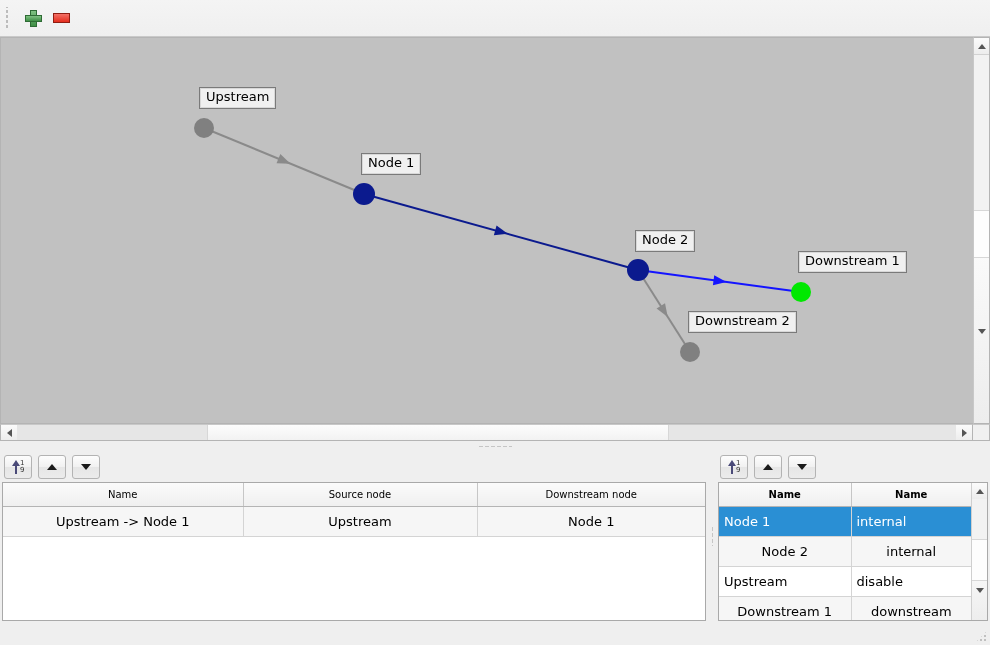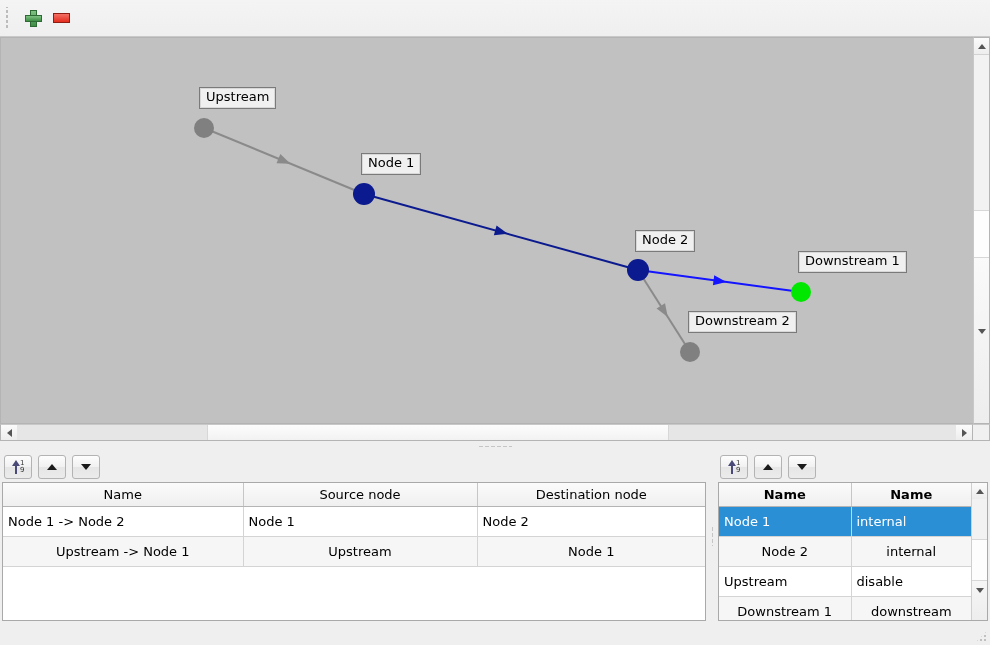--- a/index.html
+++ b/index.html
@@ -288,21 +288,21 @@
     font-size: 13px;
   }
   table.grid th {
     background: linear-gradient(to bottom, #fbfbfb, #efefef);
     border-right: 1px solid #c6c6c6;
     border-bottom: 1px solid #b4b4b4;
     font-weight: normal;
     height: 23px;
     padding: 0 4px;
     color: #000;
-    font-size: 13px;
+    font-size: 10px;
   }
   table.grid.bold-head th { font-weight: bold; }
   table.grid th:last-child { border-right: none; }
   table.grid td {
     height: 29px;
     padding: 0 5px;
     border-right: 1px solid #d4d4d4;
     border-bottom: 1px solid #d4d4d4;
     white-space: nowrap;
     overflow: hidden;
@@ -455,29 +455,24 @@
           <table class="grid">
             <colgroup>
                 <col style="width:240px">
                 <col style="width:234px">
                 <col>
               </colgroup>
             <thead>
               <tr>
                 <th>Name</th>
                 <th>Source node</th>
-                <th>Destination node</th>
+                <th>Downstream node</th>
               </tr>
             </thead>
             <tbody id="edges-body">
-                <tr>
-                  <td>Node 1 -&gt; Node 2</td>
-                  <td>Node 1</td>
-                  <td>Node 2</td>
-                </tr>
                 <tr class="alt">
                   <td>Upstream -&gt; Node 1</td>
                   <td>Upstream</td>
                   <td>Node 1</td>
                 </tr>
               </tbody>
           </table>
         </div>
       </div>
     </div>

